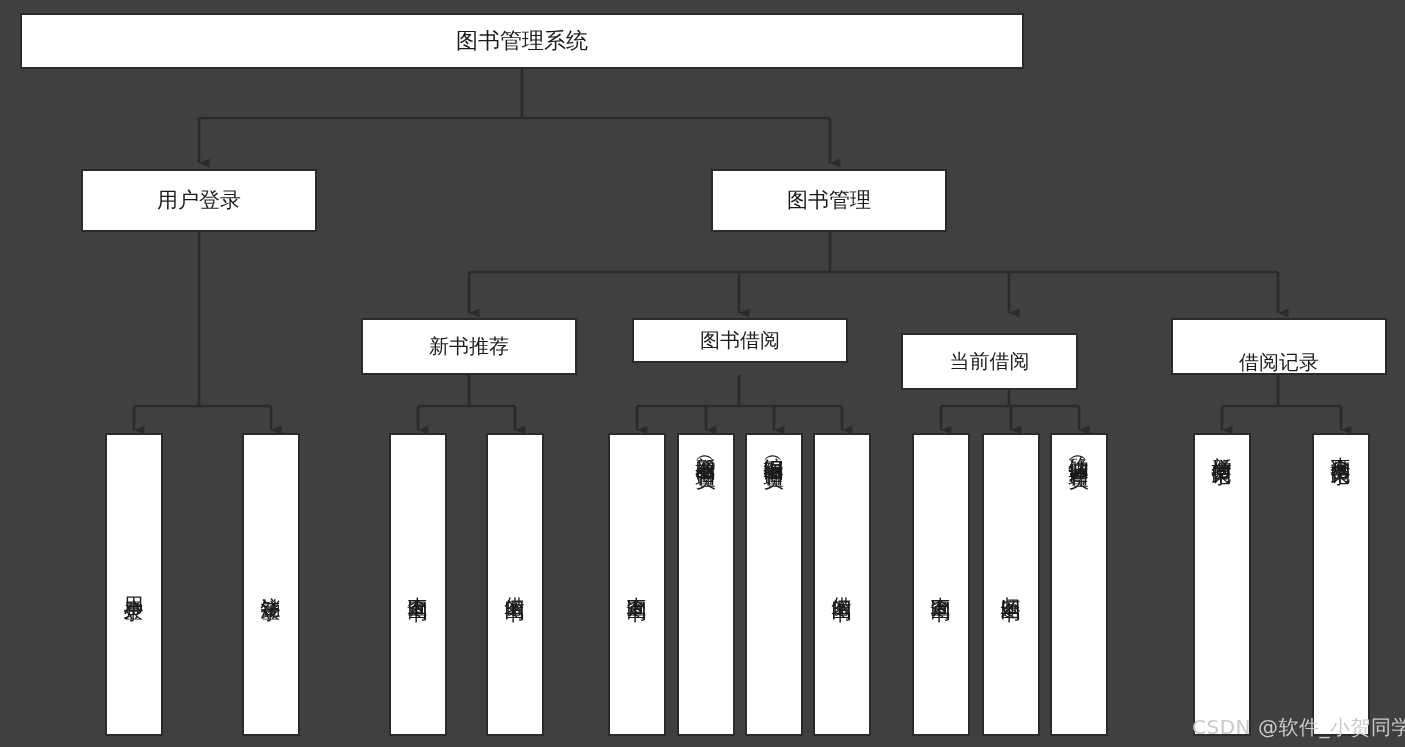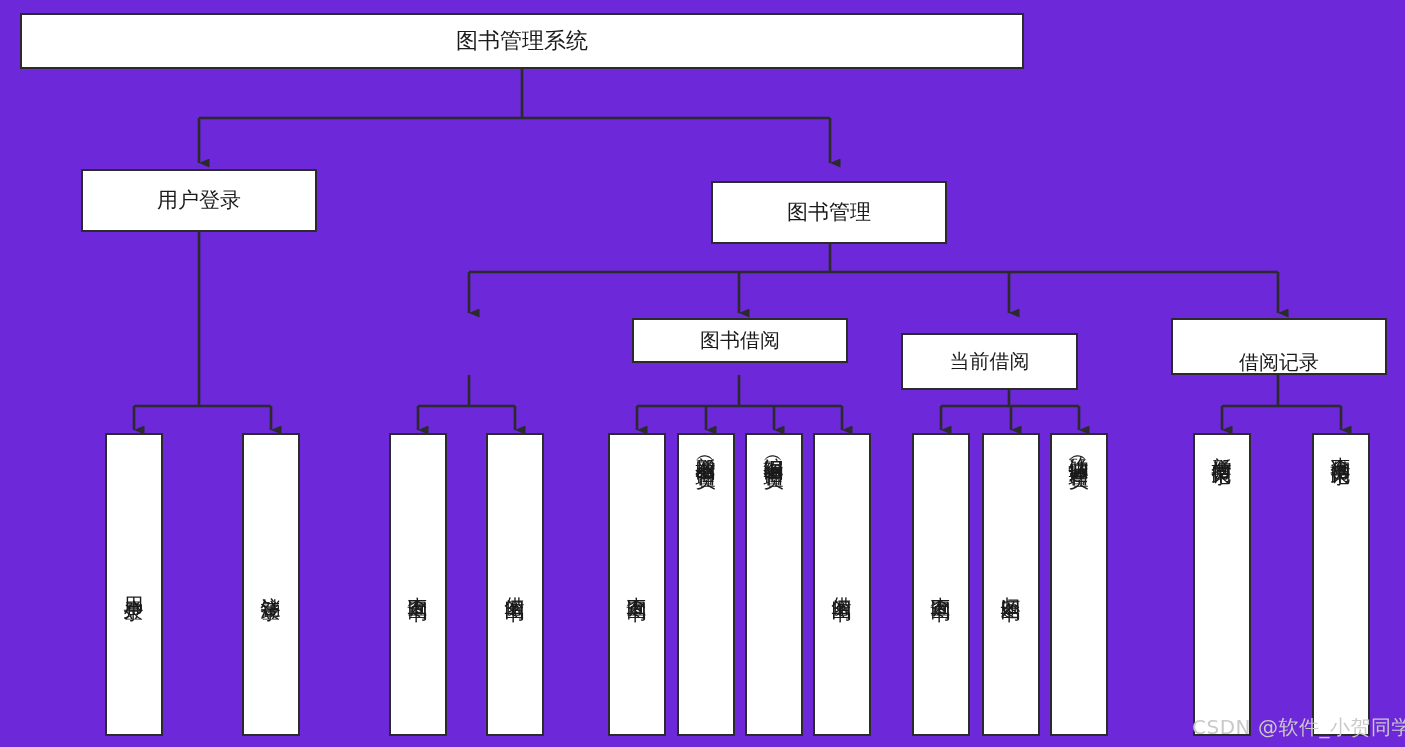--- a/index.html
+++ b/index.html
@@ -8,21 +8,21 @@
     padding: 0;
     background: #ffffff;
   }
   body {
     font-family: "DejaVu Sans", "Liberation Sans", sans-serif;
   }
   #diagram-root {
     position: relative;
     width: 1405px;
     height: 747px;
-    background: #6d28d9;
+    background: #404040;
     overflow: hidden;
   }
   #edges-layer {
     position: absolute;
     left: 0;
     top: 0;
     width: 1405px;
     height: 747px;
     pointer-events: none;
   }
@@ -135,24 +135,27 @@
   </svg>
 
   <div class="node root" style="left:20px; top:13px; width:1004px; height:56px;">
     <span class="node-label">图书管理系统</span>
   </div>
 
   <div class="node level2" style="left:81px; top:169px; width:236px; height:63px;">
     <span class="node-label">用户登录</span>
   </div>
 
-  <div class="node level2" style="left:711px; top:169px; width:236px; height:63px;margin-top:12px;">
+  <div class="node level2" style="left:711px; top:169px; width:236px; height:63px;">
     <span class="node-label">图书管理</span>
   </div>
 
+  <div class="node level3" style="left:361px; top:318px; width:216px; height:57px;">
+    <span class="node-label">新书推荐</span>
+  </div>
 
   <div class="node level3" style="left:632px; top:318px; width:216px; height:45px;">
     <span class="node-label">图书借阅</span>
   </div>
 
   <div class="node level3" style="left:901px; top:333px; width:177px; height:57px;">
     <span class="node-label">当前借阅</span>
   </div>
 
   <div class="node level3" style="left:1171px; top:318px; width:216px; height:57px;align-items:flex-end;">

